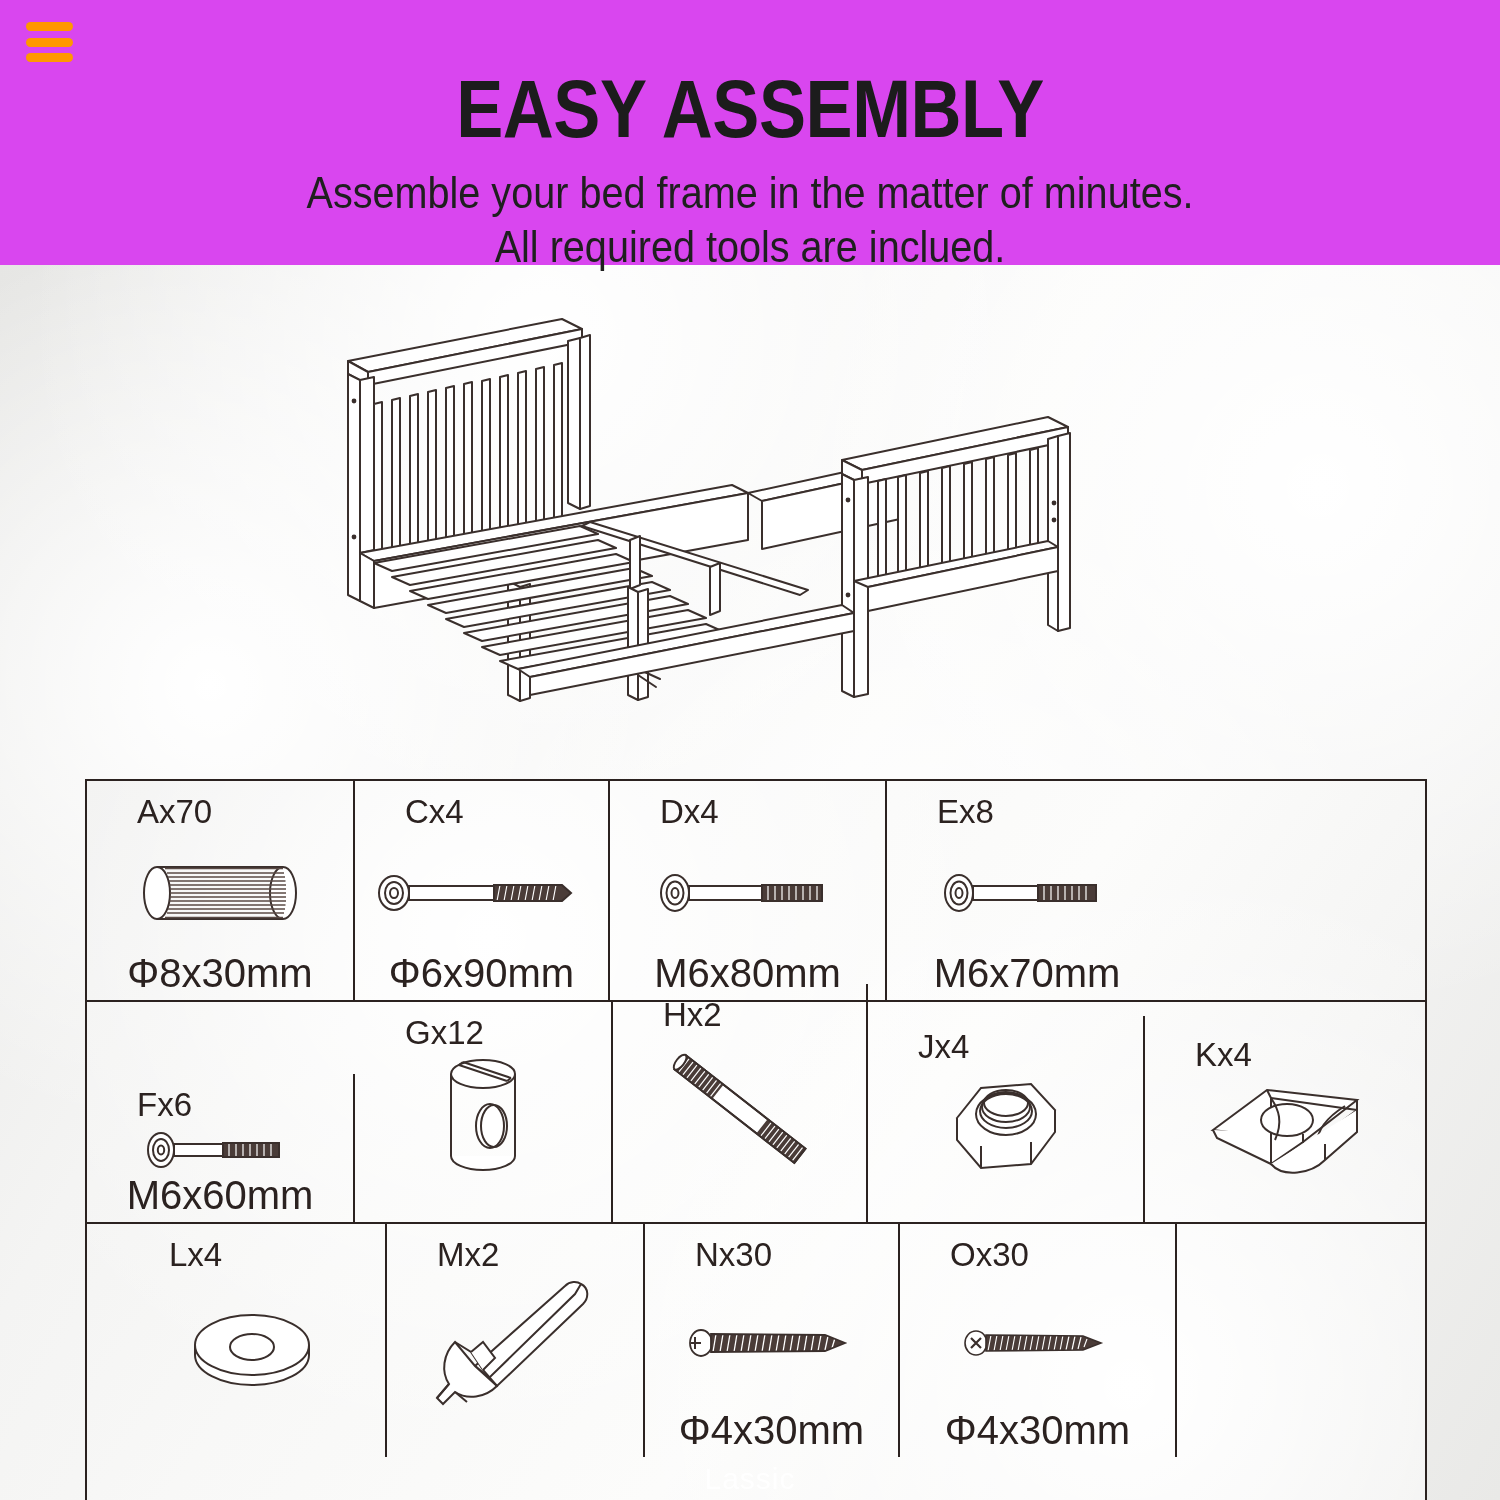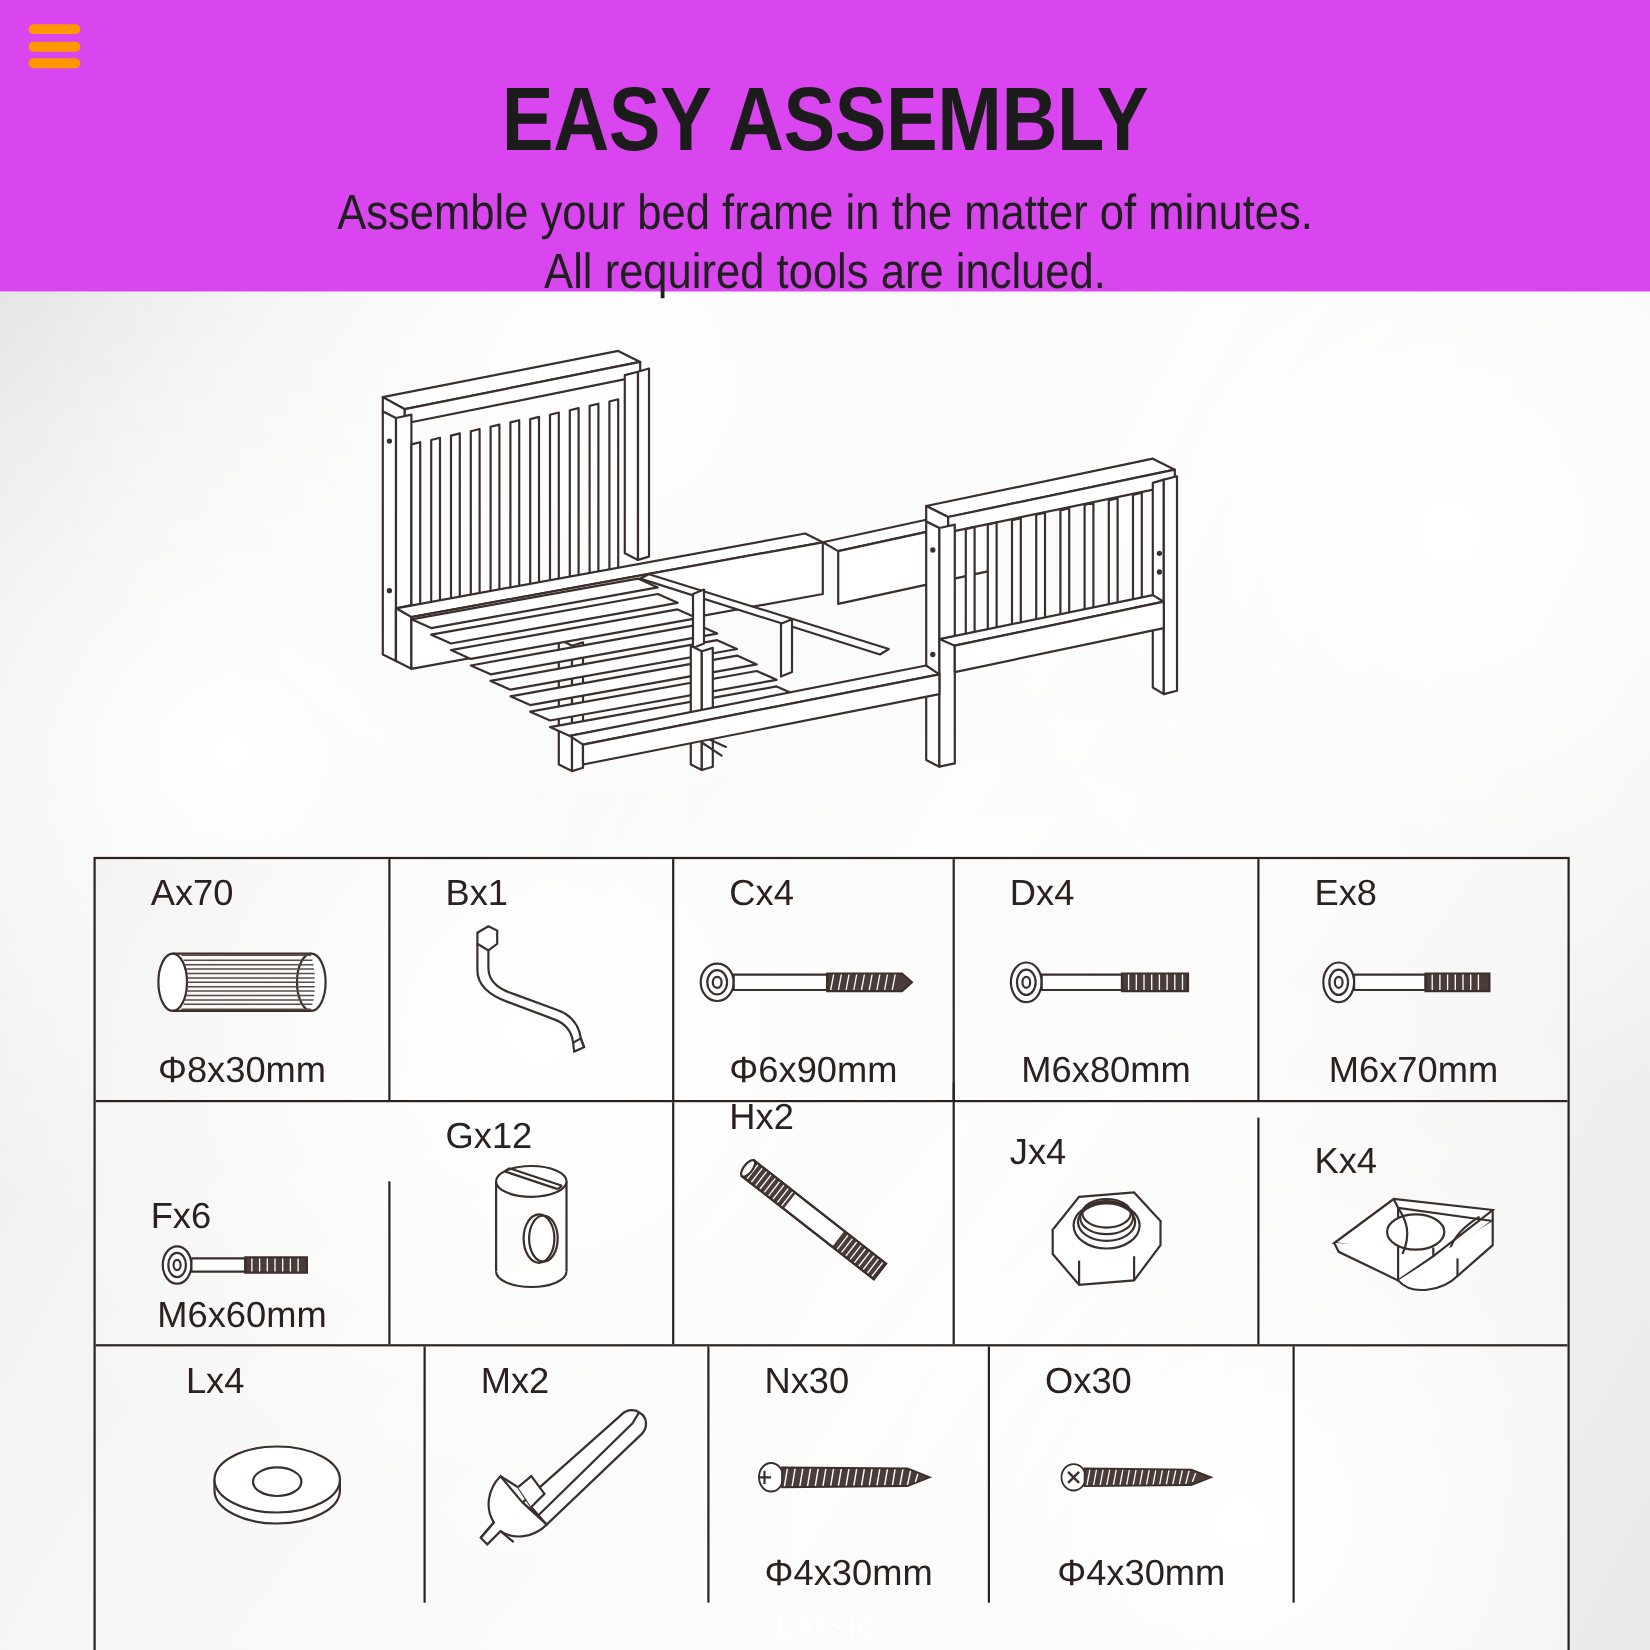--- a/index.html
+++ b/index.html
@@ -171,21 +171,21 @@
     align-items: center;
     justify-content: center;
     padding: 0 10px;
     box-sizing: border-box;
   }
   .cell-art svg { display: block; overflow: visible; }
 
   .cell-spec {
     width: 100%;
     text-align: center;
-    font-size: 33px;
+    font-size: 40px;
     line-height: 38px;
     color: #2b2220;
     padding-bottom: 8px;
     min-height: 38px;
     box-sizing: border-box;
     font-family: "Liberation Sans", sans-serif;
   }
   .cell-spec.empty { visibility: hidden; }
 
   
@@ -346,33 +346,20 @@
                 <path d="M34,48 L150.5,48"></path>
               <path d="M33,52 L150,52"></path>
                 <path d="M32,56 L149,56"></path>
               <path d="M30,60.5 L148,60.5"></path>
             </g>
           </svg>
         </div>
         <div class="cell-spec">Φ8x30mm</div>
       </div>
 
-      <div class="parts-cell c2">
-        <div class="cell-code">Bx1</div>
-        <div class="cell-art">
-          <svg width="130" height="130" viewBox="0 0 130 130" stroke="#3a2f2c" stroke-width="2" fill="none">
-            <path d="M16,16 L26,10 L34,14 L34,26 L26,32 L16,26 Z" fill="#ffffff"></path>
-            <path d="M26,32 L26,48 C26,62 38,68 50,72 L88,86 C100,90 108,98 110,112" fill="none" stroke-width="2"></path>
-            <path d="M16,26 L16,50 C16,66 30,74 44,79 L84,94 C96,98 102,106 103,116" fill="none" stroke-width="2"></path>
-            <path d="M110,112 L103,116 L104,124 L113,120 Z" fill="#ffffff"></path>
-            <path d="M110,112 L113,120"></path>
-          </svg>
-        </div>
-        <div class="cell-spec empty"></div>
-      </div>
 
       <div class="parts-cell c3">
         <div class="cell-code">Cx4</div>
         <div class="cell-art">
           <svg width="212" height="56" viewBox="0 0 212 56" stroke="#3a2f2c" stroke-width="2" fill="none">
             <ellipse cx="18" cy="28" rx="15" ry="17" fill="#ffffff"></ellipse>
             <ellipse cx="18" cy="28" rx="9" ry="11" fill="#ffffff"></ellipse>
             <ellipse cx="18" cy="28" rx="4" ry="5" fill="#ffffff"></ellipse>
             <path d="M33,21 L118,21 L118,35 L33,35 Z" fill="#ffffff"></path>
             <path d="M118,20 L186,20 L195,28 L186,36 L118,36 Z" fill="#4a3c38" stroke="none"></path>

